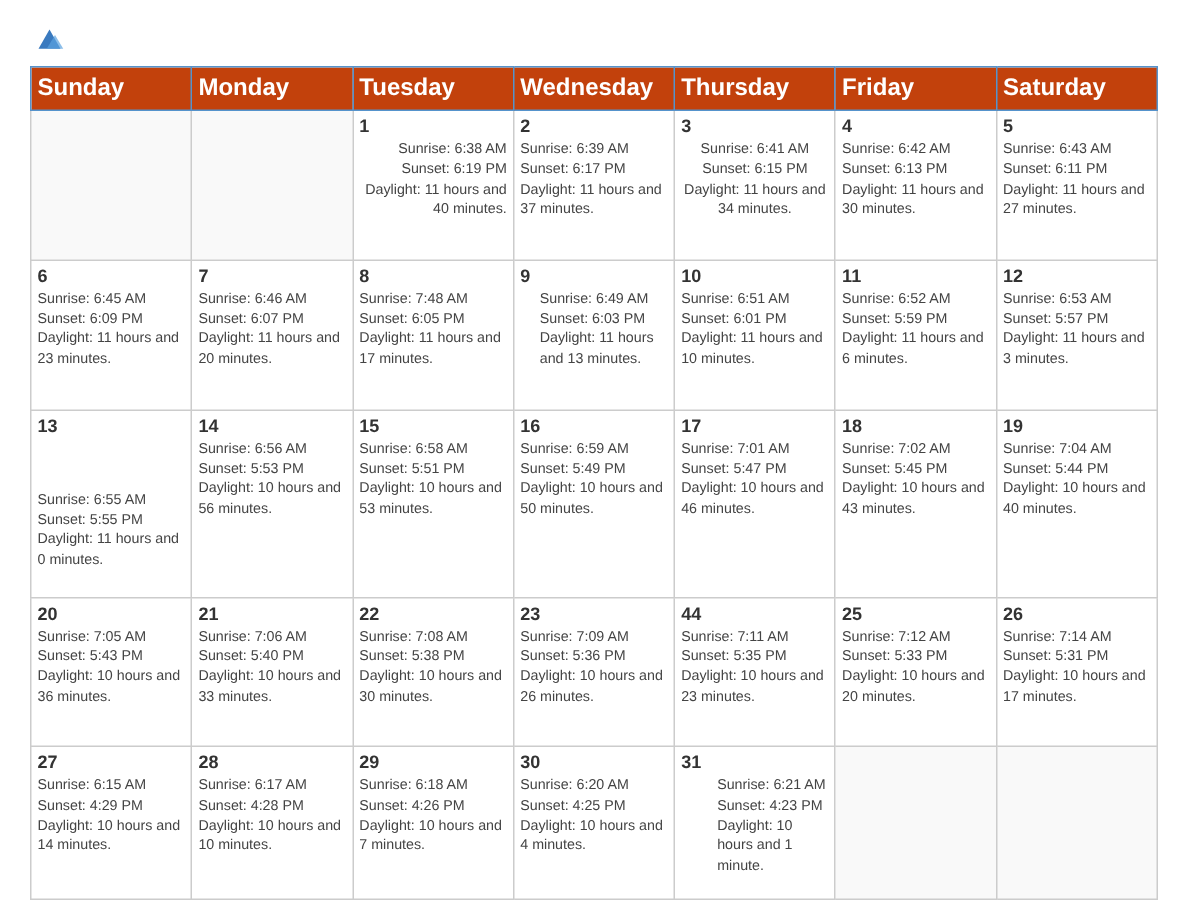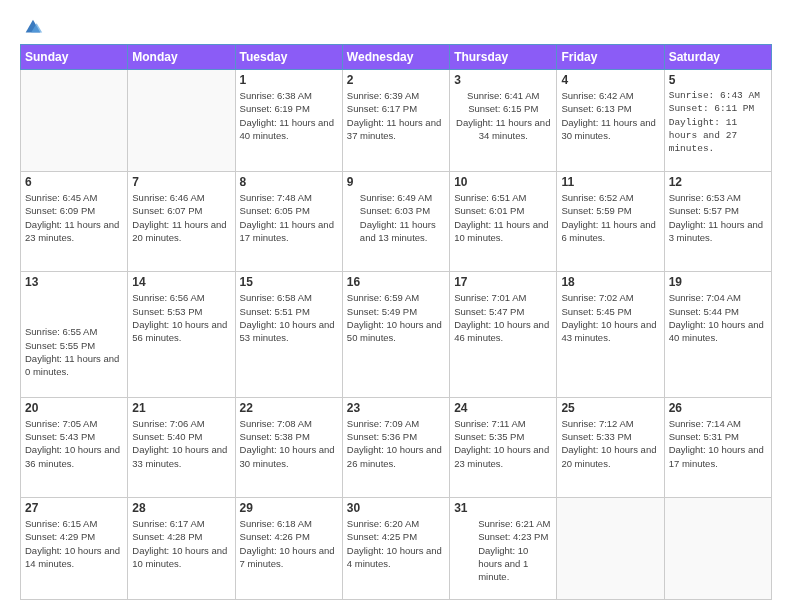--- a/index.html
+++ b/index.html
@@ -59,23 +59,23 @@
       color: #555;
     }
     .calendar {
       flex: 1;
       border: 1px solid #ccc;
       border-collapse: collapse;
       width: 100%;
       table-layout: fixed;
     }
     .calendar th {
-      background: #8b5cf6;
+      background: #c2410c;
       color: #fff;
-      font-size: 12px;
+      font-size: 16px;
       font-weight: bold;
       padding: 5px 4px;
       text-align: left;
       border: 1px solid #5593cc;
     }
     .calendar td {
       border: 1px solid #ccc;
       vertical-align: top;
       padding: 3px 4px;
       font-size: 10px;
@@ -133,21 +133,21 @@
           <th>Friday</th>
           <th>Saturday</th>
         </tr>
     </thead>
     <tbody id="calendar-body">
     <tr>
           <td class="empty"></td>
           <td class="empty"></td>
           <td>
             <span class="day-number">1</span>
-            <div class="day-info" style="white-space: pre-line;">Sunrise: 6:38 AM
+            <div class="day-info" style="white-space: pre-line; text-align: right;">Sunrise: 6:38 AM
 Sunset: 6:19 PM
 Daylight: 11 hours and 40 minutes.</div>
           </td>
           <td>
             <span class="day-number">2</span>
             <div class="day-info" style="white-space: pre-line;">Sunrise: 6:39 AM
 Sunset: 6:17 PM
 Daylight: 11 hours and 37 minutes.</div>
           </td>
           <td>
@@ -157,21 +157,21 @@
 Daylight: 11 hours and 34 minutes.</div>
           </td>
           <td>
             <span class="day-number">4</span>
             <div class="day-info" style="white-space: pre-line;">Sunrise: 6:42 AM
 Sunset: 6:13 PM
 Daylight: 11 hours and 30 minutes.</div>
           </td>
           <td>
             <span class="day-number">5</span>
-            <div class="day-info" style="white-space: pre-line; font-family: Liberation Mono, monospace;">Sunrise: 6:43 AM
+            <div class="day-info" style="white-space: pre-line;">Sunrise: 6:43 AM
 Sunset: 6:11 PM
 Daylight: 11 hours and 27 minutes.</div>
           </td>
         </tr>
         <tr>
           <td>
             <span class="day-number">6</span>
             <div class="day-info" style="white-space: pre-line;">Sunrise: 6:45 AM
 Sunset: 6:09 PM
 Daylight: 11 hours and 23 minutes.</div>
@@ -276,21 +276,21 @@
 Sunset: 5:38 PM
 Daylight: 10 hours and 30 minutes.</div>
           </td>
           <td>
             <span class="day-number">23</span>
             <div class="day-info" style="white-space: pre-line;">Sunrise: 7:09 AM
 Sunset: 5:36 PM
 Daylight: 10 hours and 26 minutes.</div>
           </td>
           <td>
-            <span class="day-number">24</span>
+            <span class="day-number">44</span>
             <div class="day-info" style="white-space: pre-line;">Sunrise: 7:11 AM
 Sunset: 5:35 PM
 Daylight: 10 hours and 23 minutes.</div>
           </td>
           <td>
             <span class="day-number">25</span>
             <div class="day-info" style="white-space: pre-line;">Sunrise: 7:12 AM
 Sunset: 5:33 PM
 Daylight: 10 hours and 20 minutes.</div>
           </td>

